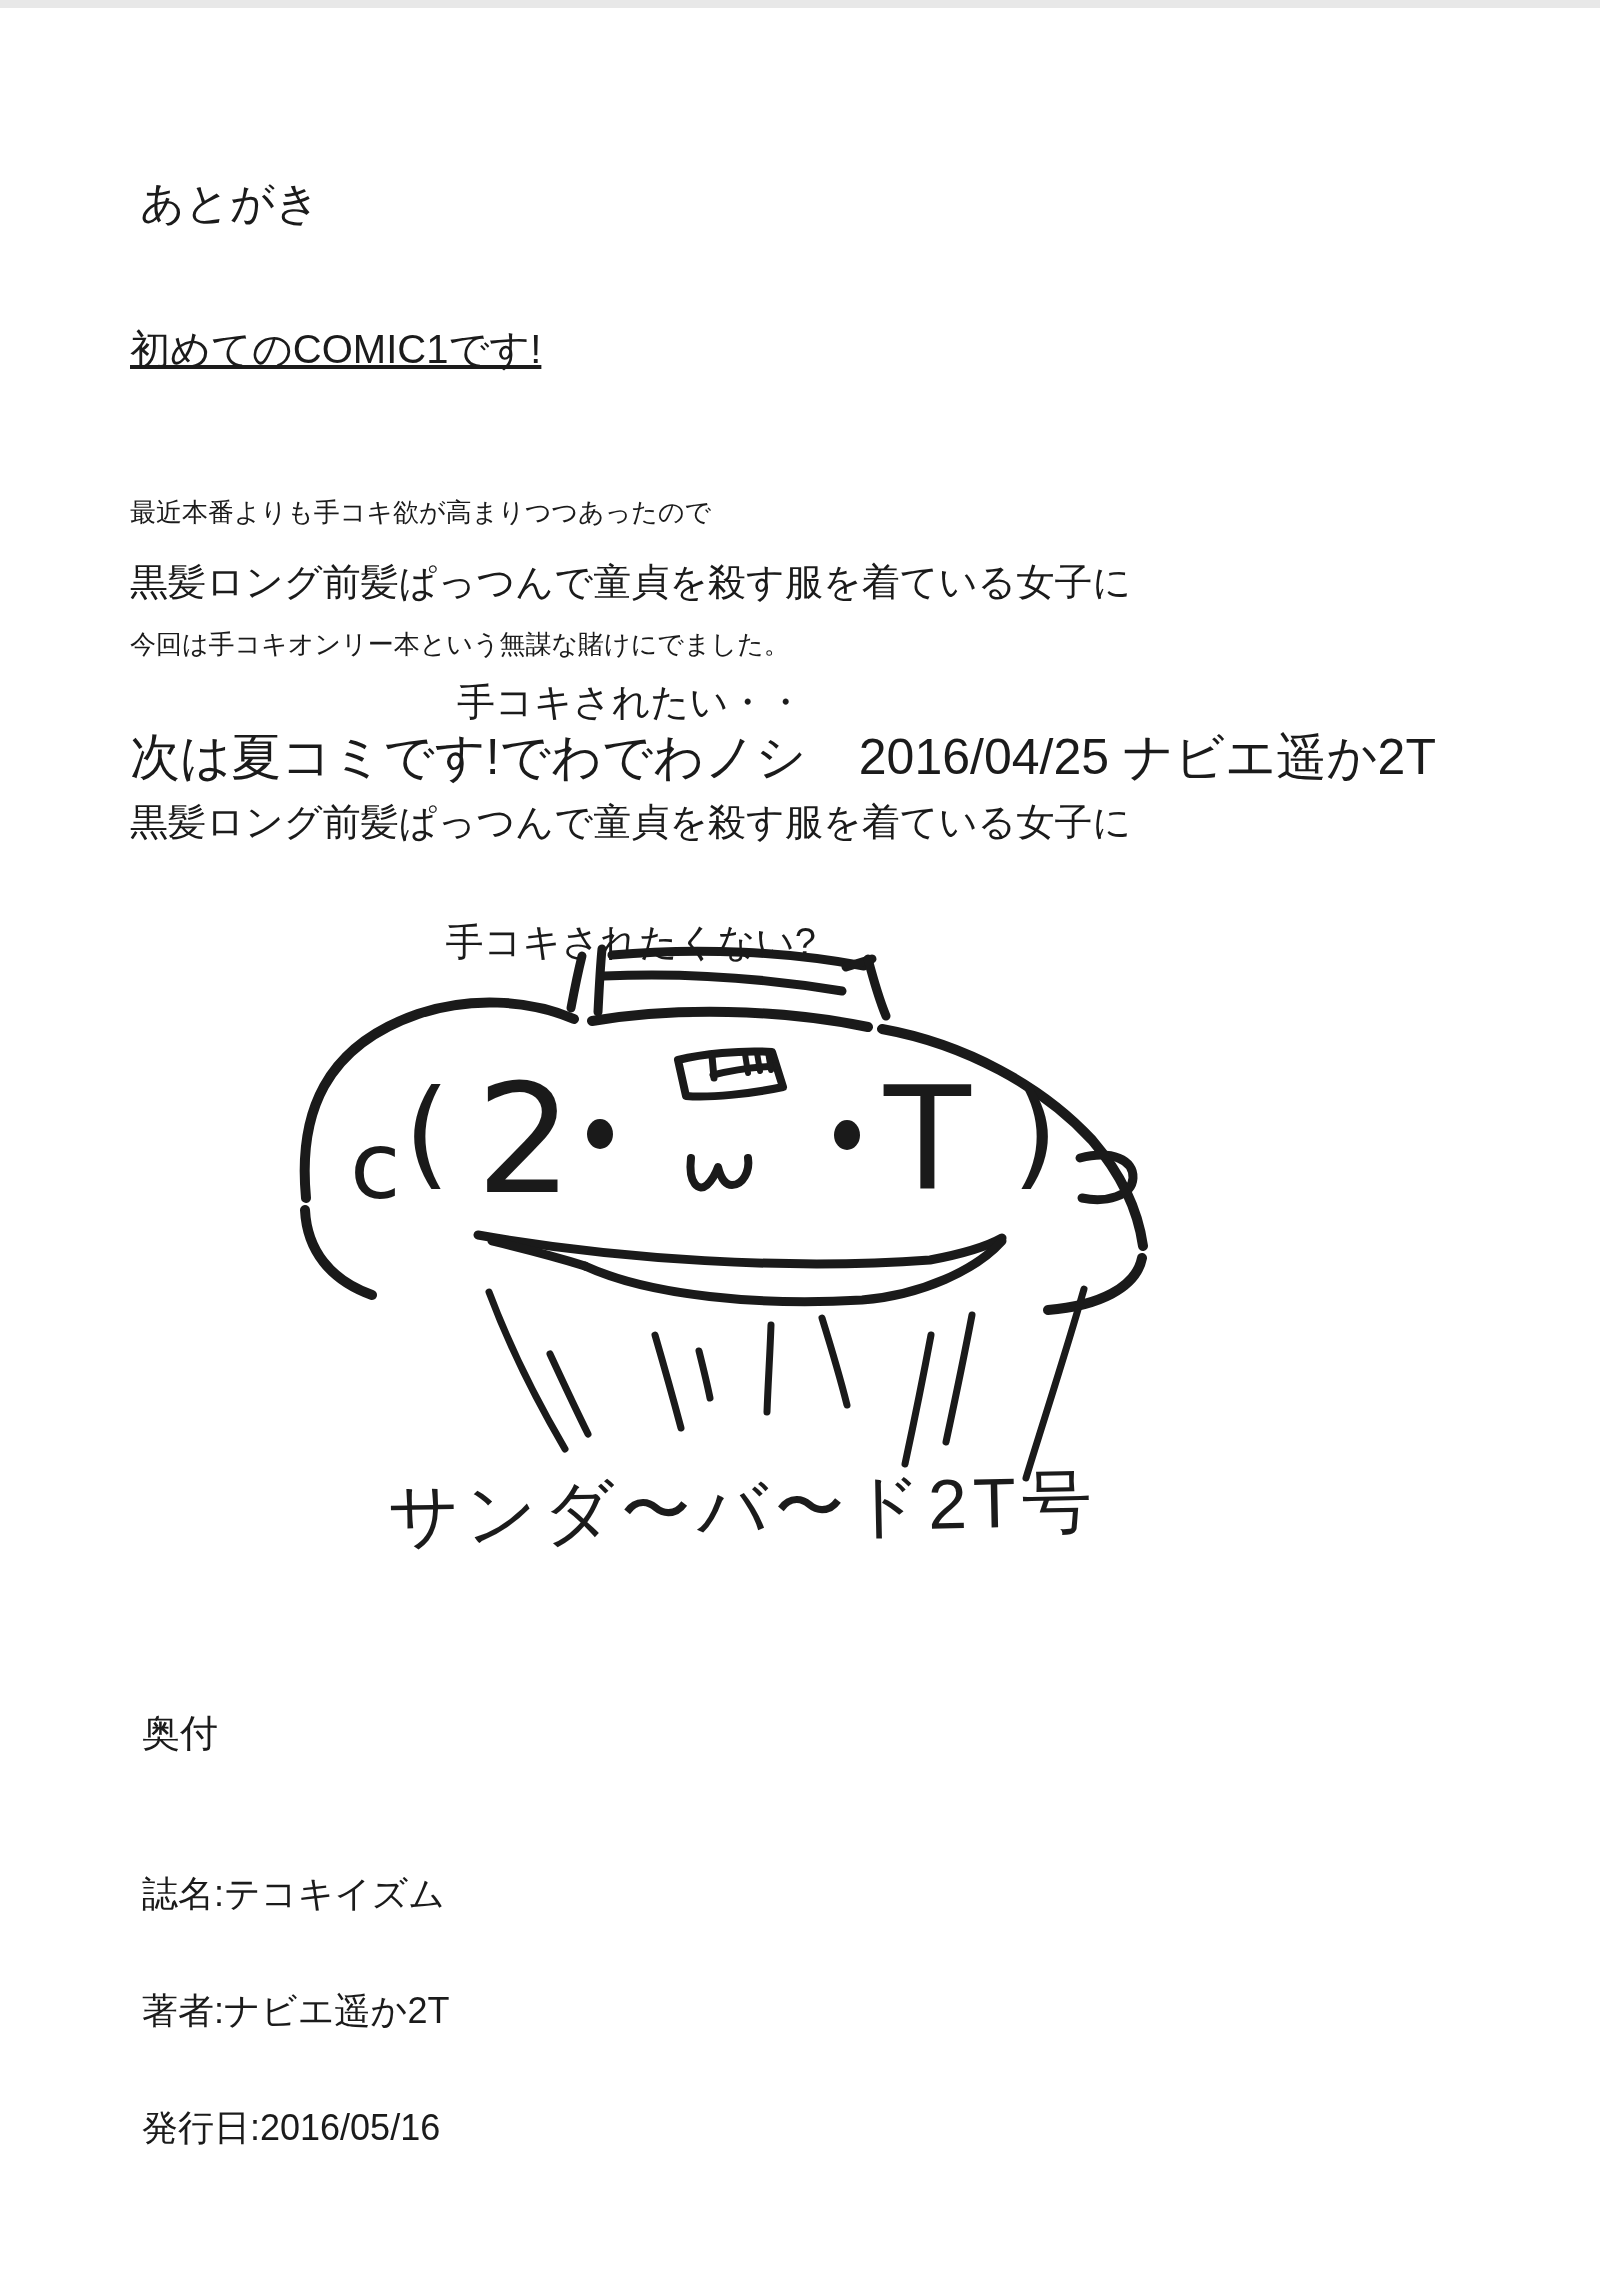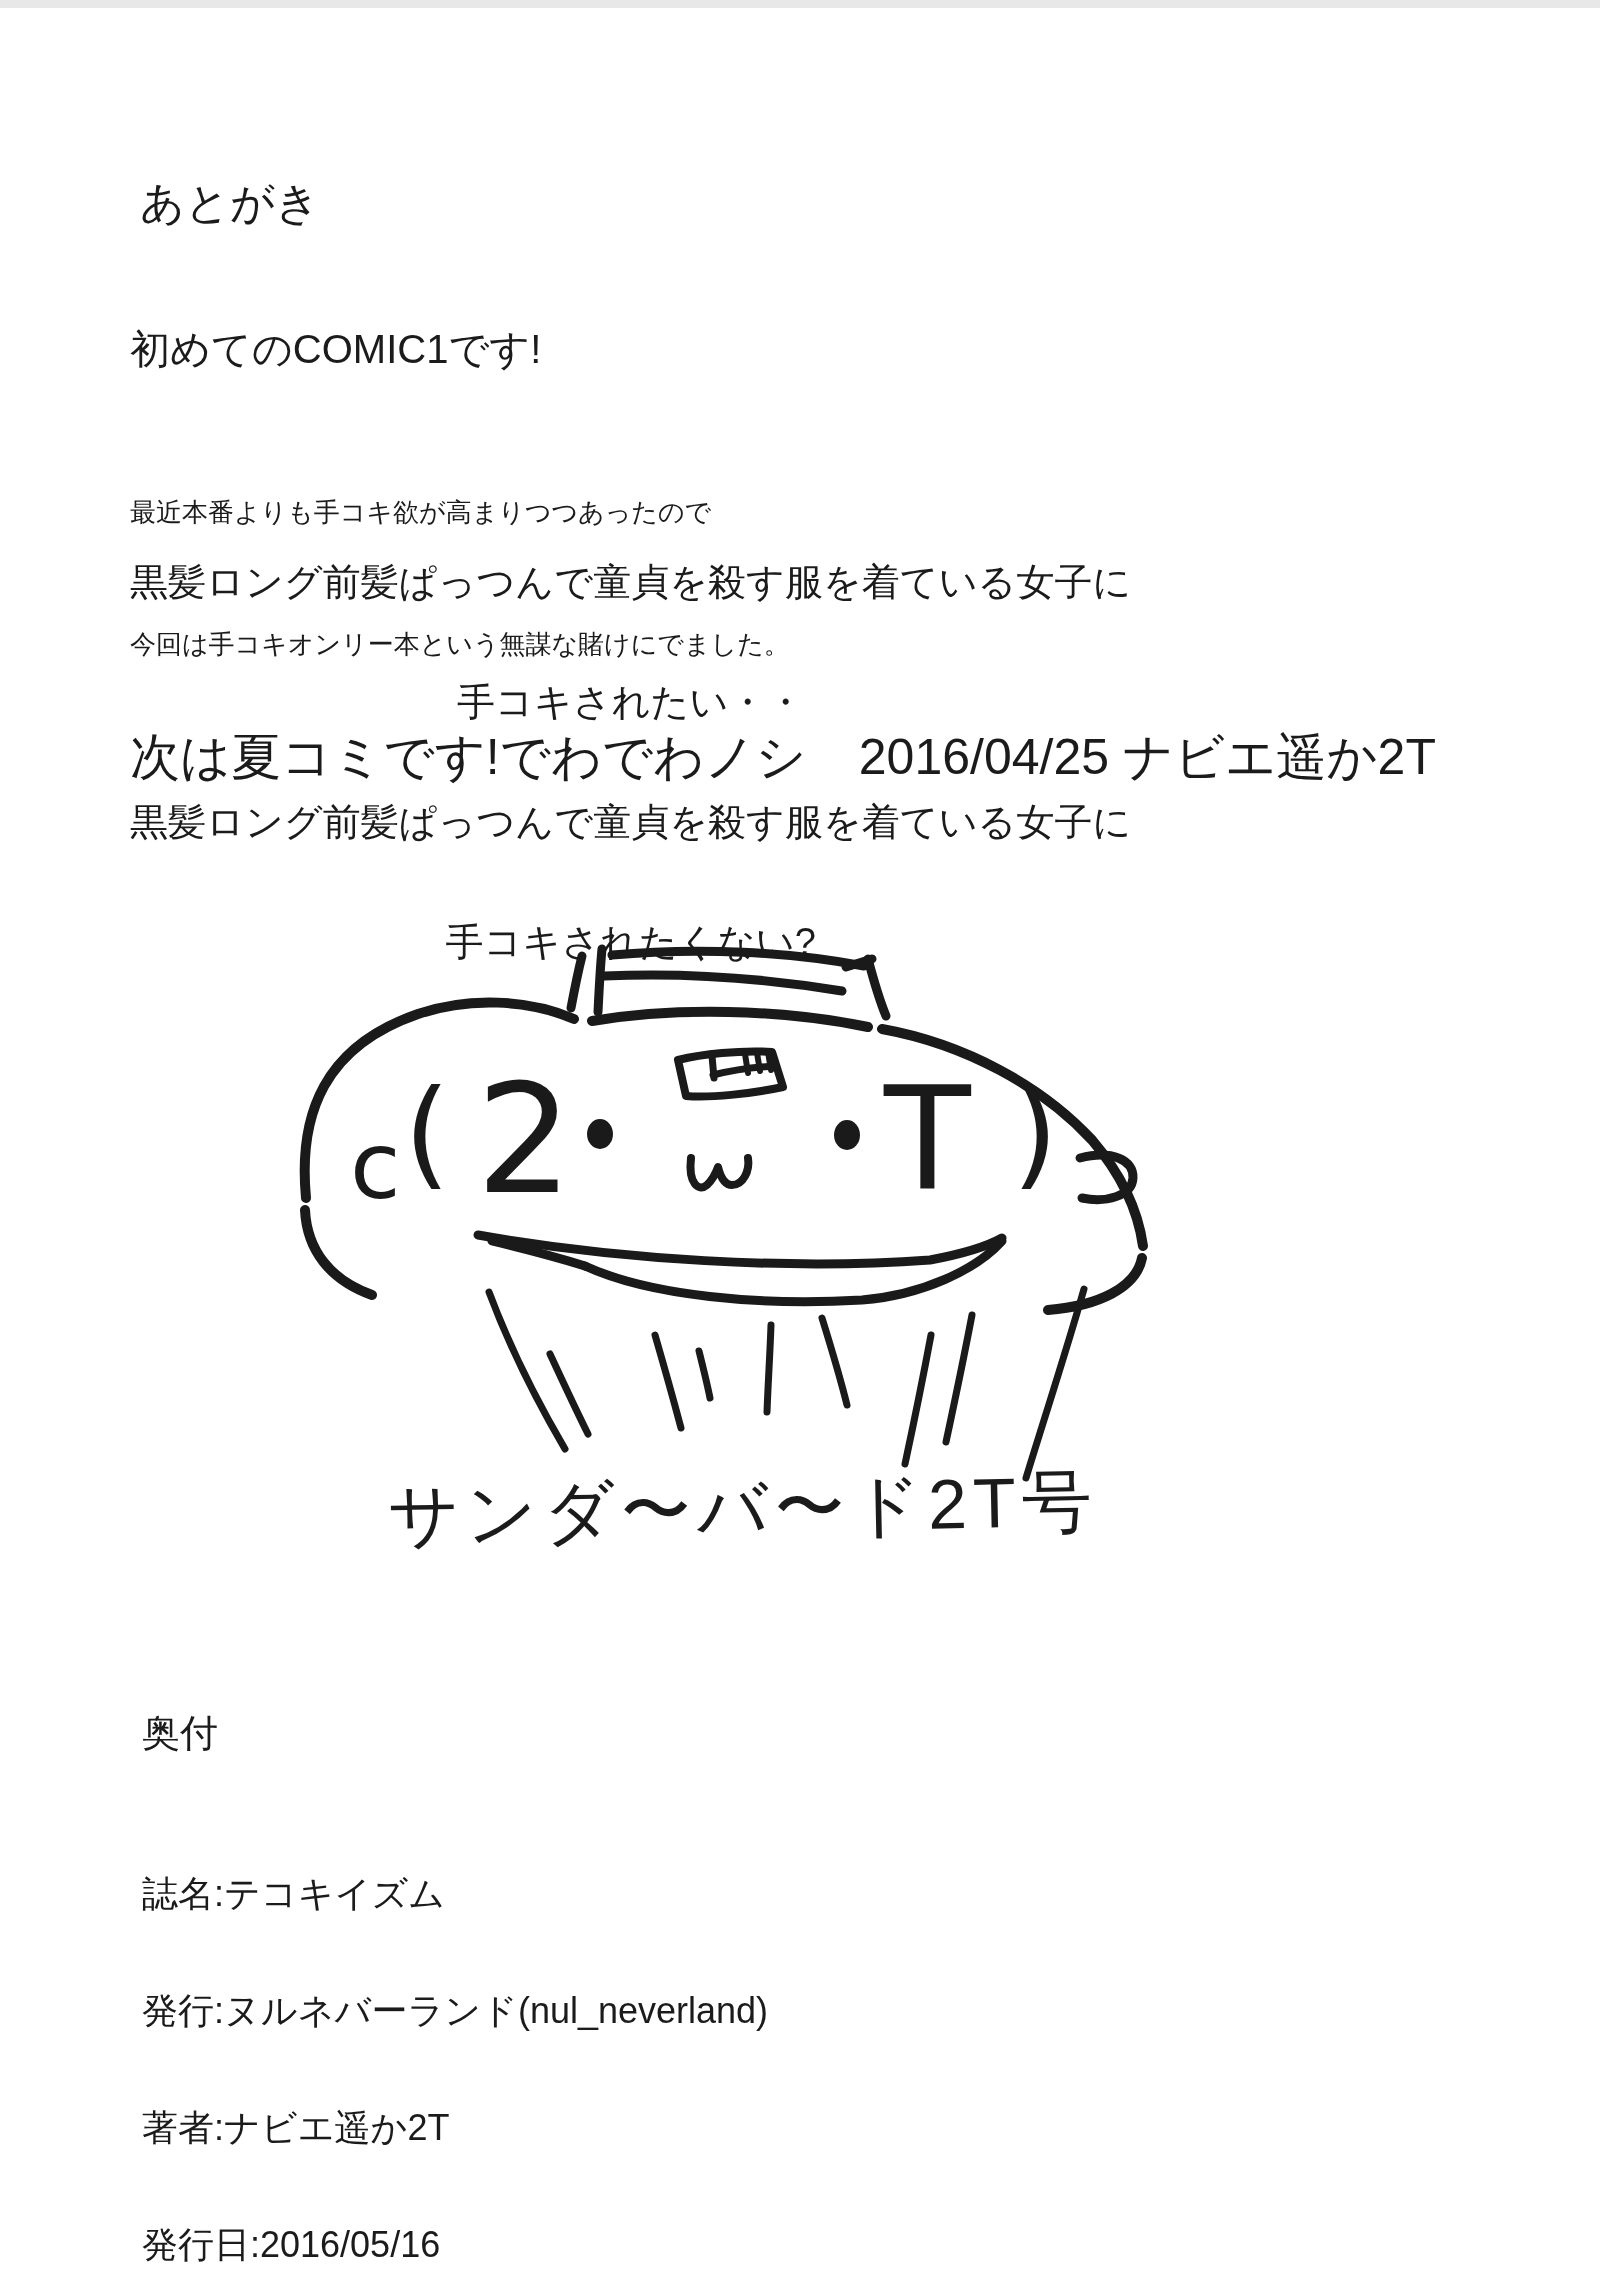--- a/index.html
+++ b/index.html
@@ -8,21 +8,21 @@
     width:1600px;
     height:2291px;
     margin:8px auto;
     background:#ffffff;
     color:#1b1b1b;
     font-family:"Liberation Sans", sans-serif;
     overflow:hidden;
   }
   .txt{position:absolute;white-space:pre;color:#1b1b1b;}
   .afterword-title{left:140px;top:166px;font-size:44px;}
-  .intro{left:130px;top:314px;font-size:40px;}
+  .intro{left:130px;top:314px;font-size:40px;text-decoration:underline;}
   .para1{left:130px;top:394px;font-size:26px;line-height:44px;}
   .para2{left:130px;top:474px;font-size:38px;line-height:40px;text-align:center;}
   .signoff{left:130px;top:716px;font-size:50px;}
   .signoff .gap{display:inline-block;margin-left:52px;}
   .caption{
     left:388px;top:1462px;font-size:70px;letter-spacing:6px;
     transform:rotate(-1.2deg);transform-origin:left center;
   }
   .colophon-title{left:142px;top:1700px;font-size:38px;}
   .colophon-lines{left:142px;top:1788px;font-size:36px;line-height:39px;}
@@ -117,21 +117,20 @@
     <text x="884" y="1180" font-size="142">T</text>
     <text x="1012" y="1166" font-size="118">)</text>
   </svg>
 
   <div class="txt caption">サンダ〜バ〜ド2T号</div>
 
   <div class="txt colophon-title">奥付</div>
 
   <div class="txt colophon-lines">
     <div>誌名:テコキイズム</div>
-    <div>発行:ヌルネバーランド(nul_neverland)</div>
     <div>著者:ナビエ遥か2T</div>
     <div>発行日:2016/05/16</div>
     
     
     
   </div>
 
 </div>
 
 </body></html>

